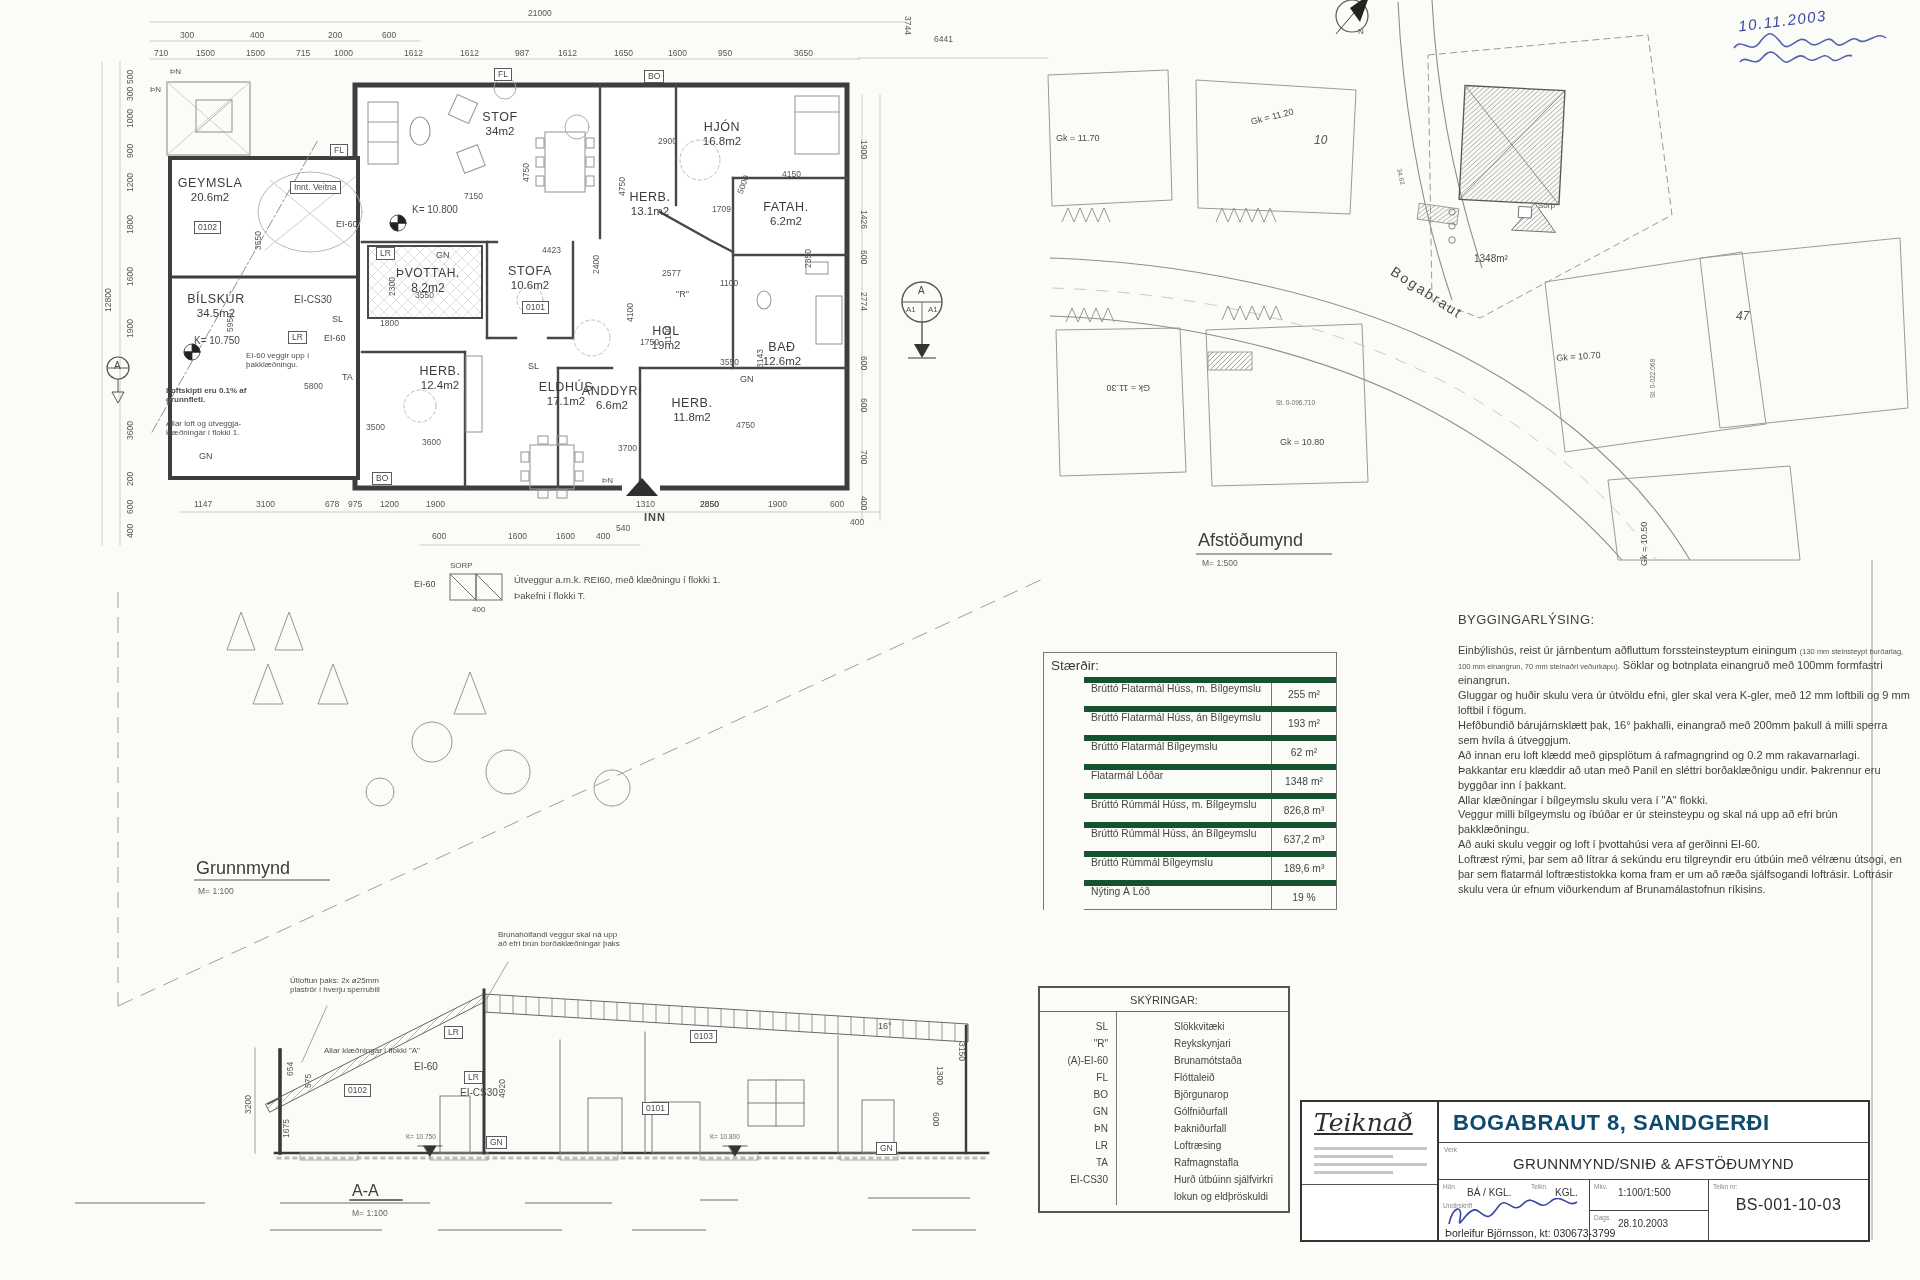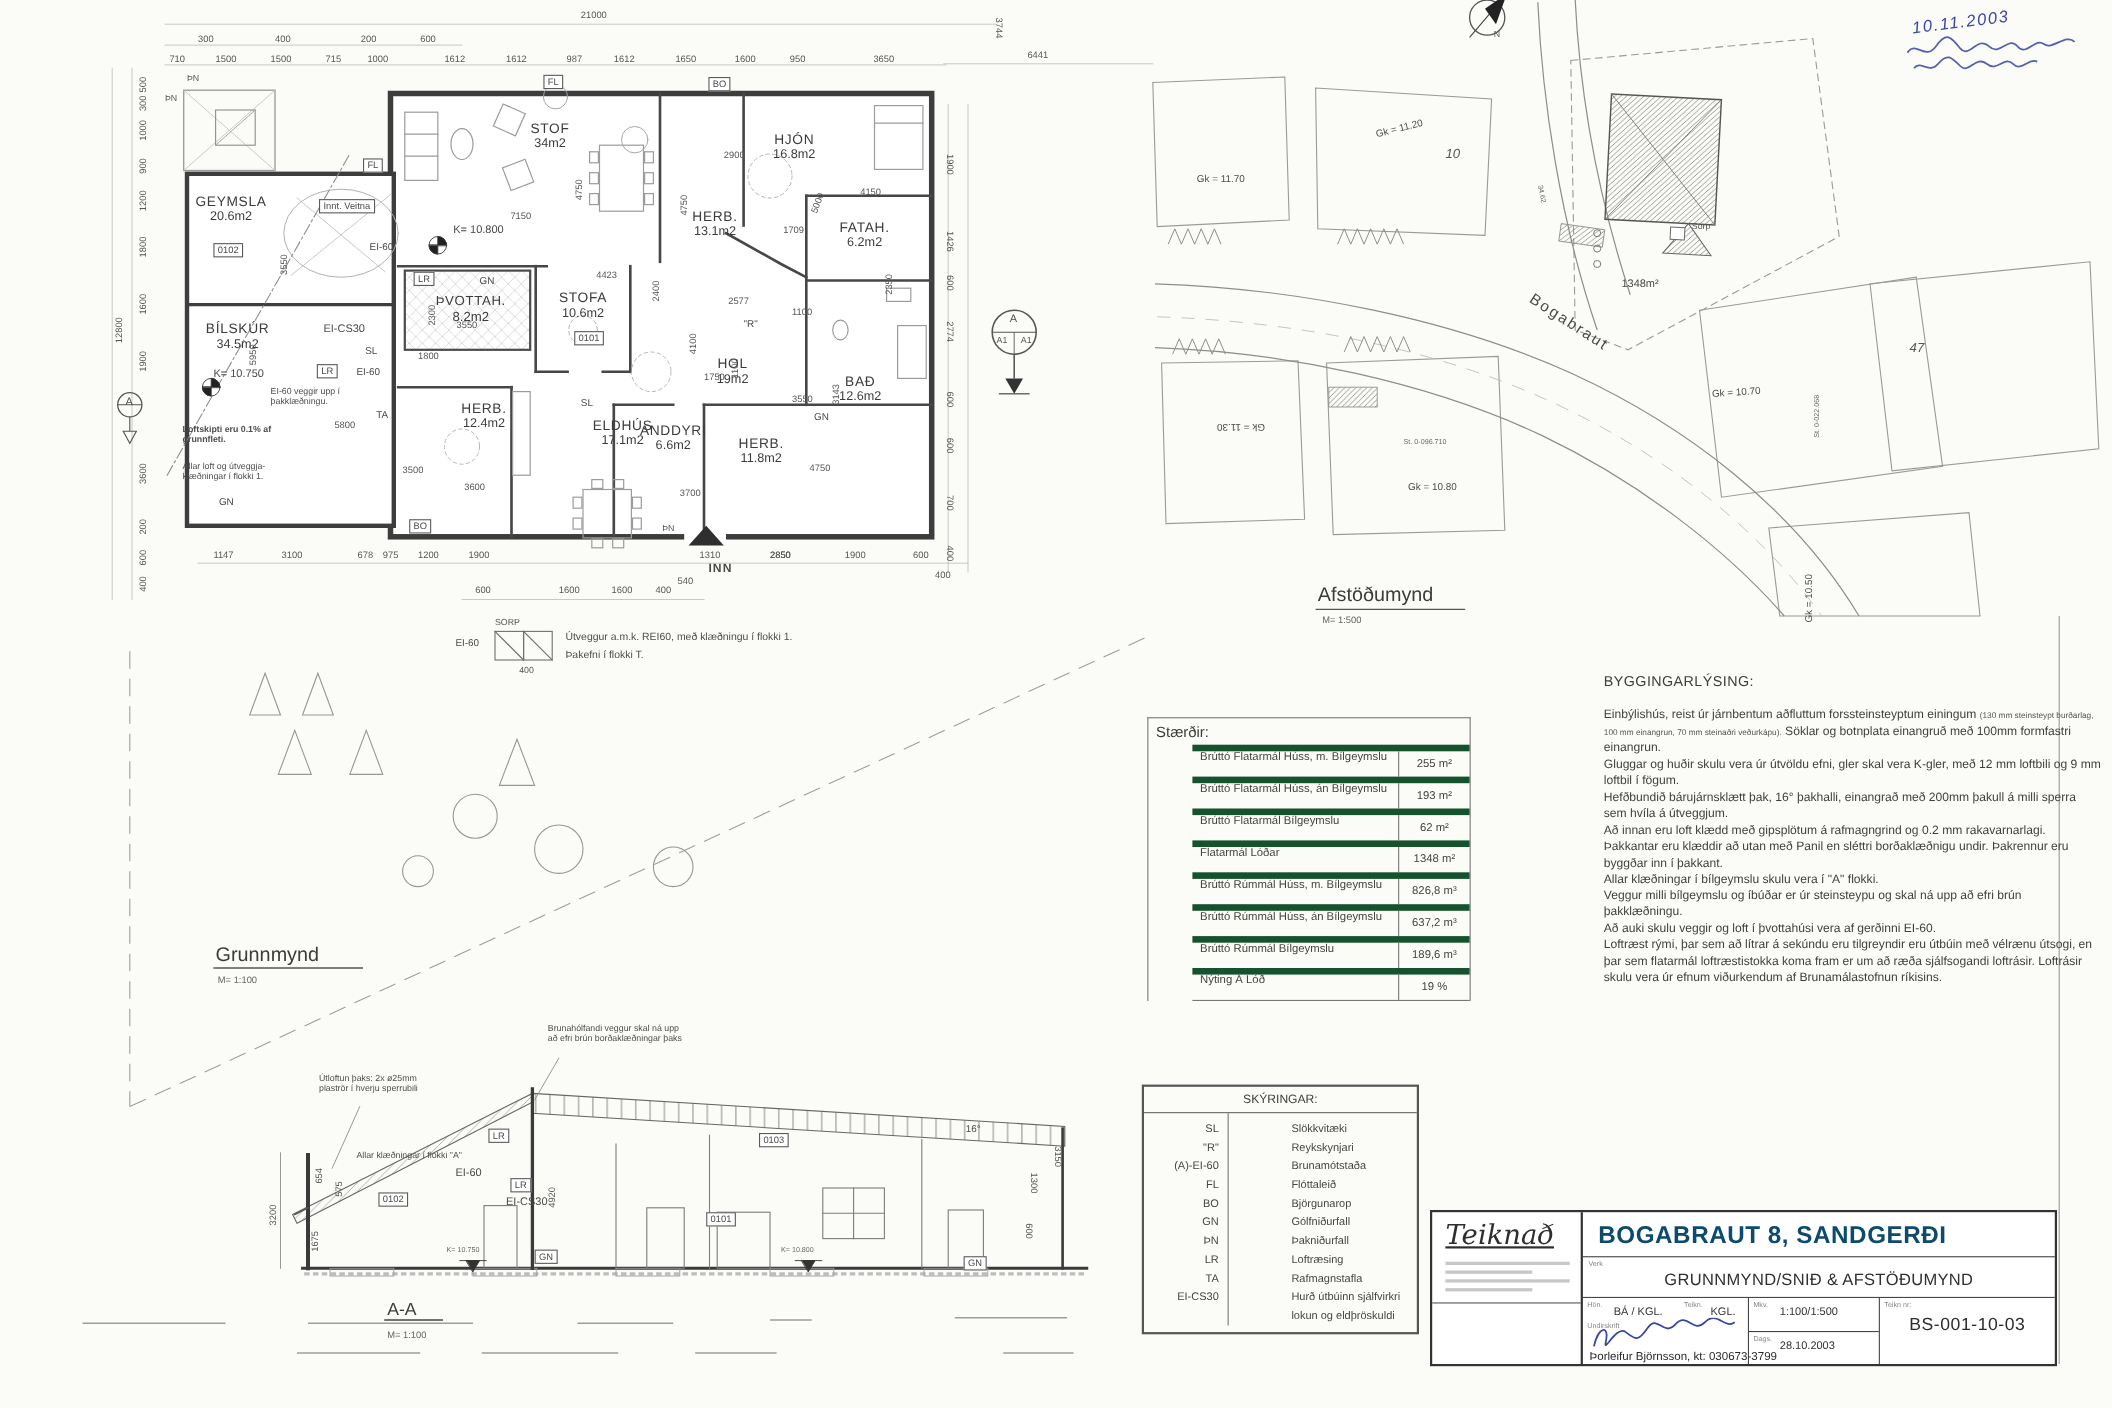--- a/index.html
+++ b/index.html
@@ -489,21 +489,21 @@
 
     <div class="note md" style="position: absolute; left: 514px; top: 590px; width: 230px; white-space: normal;">Þakefni í flokki T.</div>
   </div>
 
 <div class="layer">
 
     <div class="dim" style="position: absolute; left: 528px; top: 9px;">21000</div>
 
     <div class="dim" style="position: absolute; left: 912px; top: 16px; transform: rotate(90deg);">3744</div>
 
-    <div class="dim" style="position: absolute; left: 934px; top: 46px; text-align: right;">6441</div>
+    <div class="dim" style="position: absolute; left: 934px; top: 35px; text-align: right;">6441</div>
 
     <div class="dim" style="position: absolute; left: 180px; top: 31px;">300</div>
 
     <div class="dim" style="position: absolute; left: 250px; top: 31px;">400</div>
 
     <div class="dim" style="position: absolute; left: 328px; top: 31px;">200</div>
 
     <div class="dim" style="position: absolute; left: 382px; top: 31px;">600</div>
 
     <div class="dim" style="position: absolute; left: 154px; top: 49px;">710</div>
@@ -658,21 +658,21 @@
 
     <div class="dim" style="position: absolute; left: 592px; top: 274px; transform: rotate(-90deg);">2400</div>
 
     <div class="dim" style="position: absolute; left: 226px; top: 332px; transform: rotate(-90deg);">5950</div>
 
     <div class="dim" style="position: absolute; left: 254px; top: 250px; transform: rotate(-90deg);">3550</div>
   </div>
 
 <div class="layer">
 
-    <div class="lbl" style="position: absolute; left: 1088px; top: 134px; margin-top: 24px;">Gk = 11.70</div>
+    <div class="lbl" style="position: absolute; left: 1056px; top: 134px;">Gk = 11.70</div>
 
     <div class="lbl" style="position: absolute; left: 1250px; top: 118px; transform: rotate(-14deg);">Gk = 11.20</div>
 
     <div class="lbl ital" style="position: absolute; left: 1314px; top: 134px;">10</div>
 
     <div class="lbl" style="position: absolute; left: 1150px; top: 392px; transform: rotate(180deg);">Gk = 11.30</div>
 
     <div class="lbl" style="position: absolute; left: 1280px; top: 438px;">Gk = 10.80</div>
 
     <div class="lbl" style="position: absolute; left: 1556px; top: 354px; transform: rotate(-4deg);">Gk = 10.70</div>

